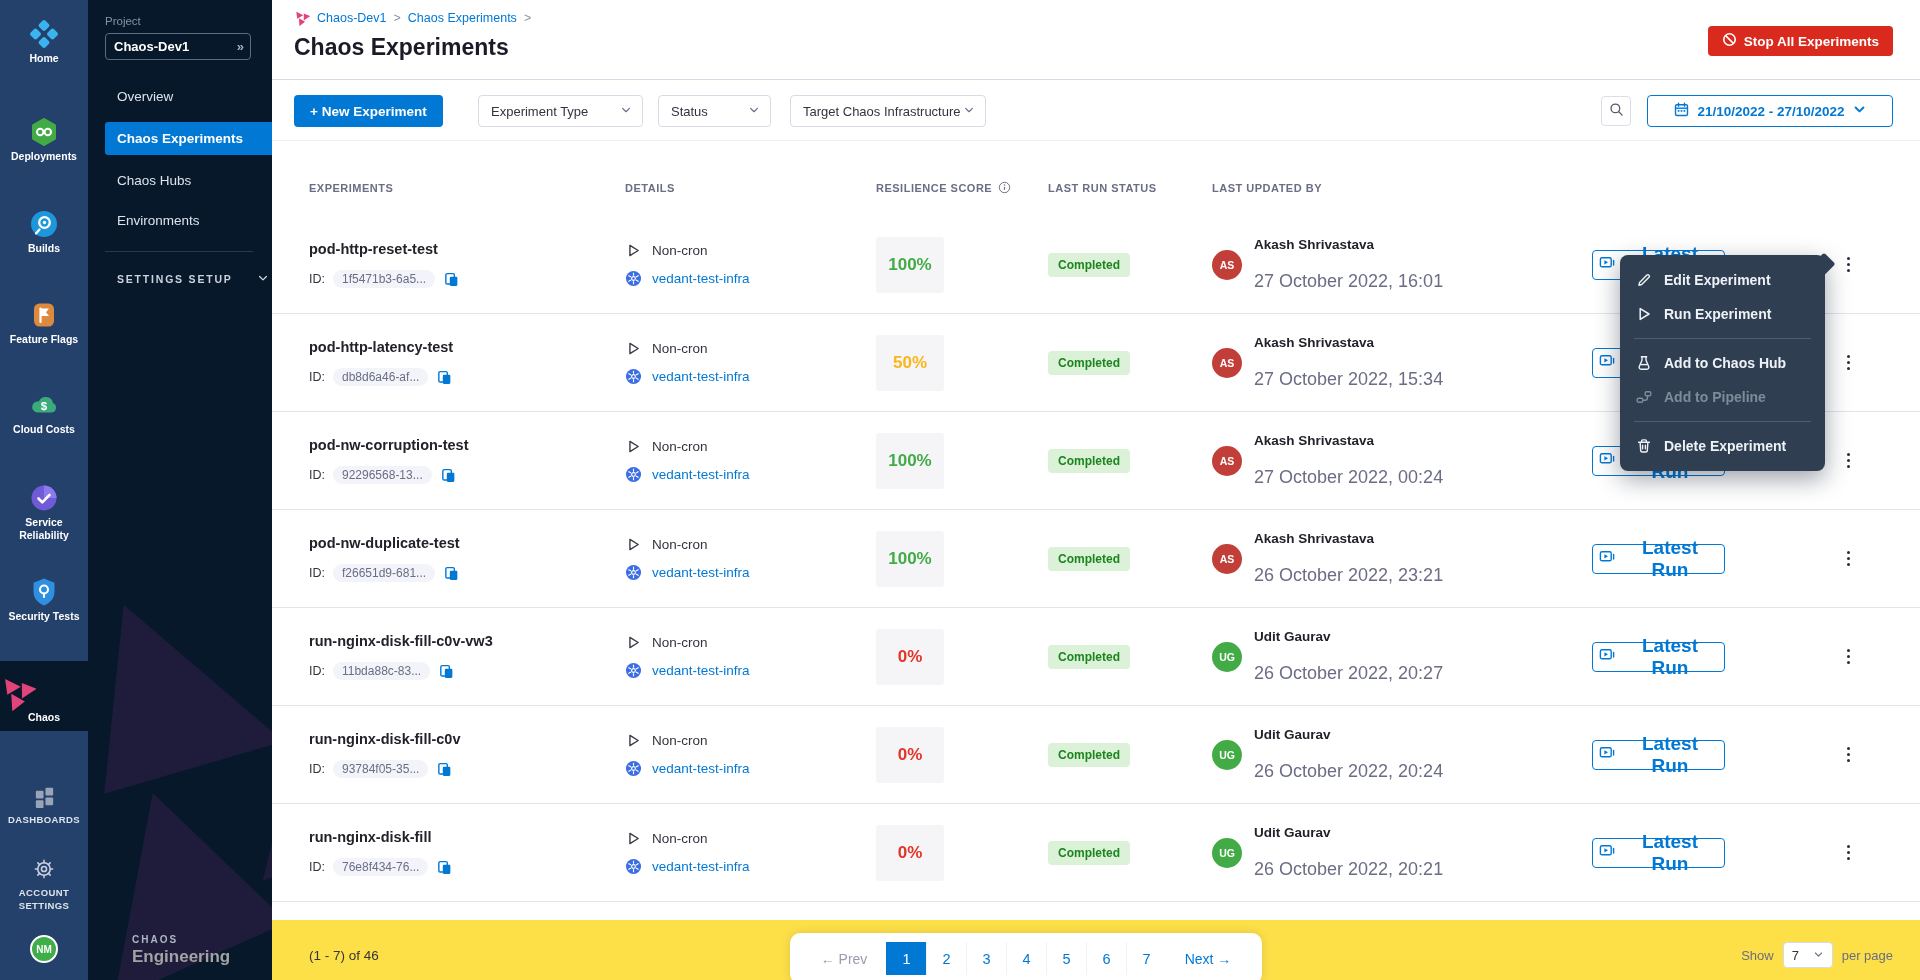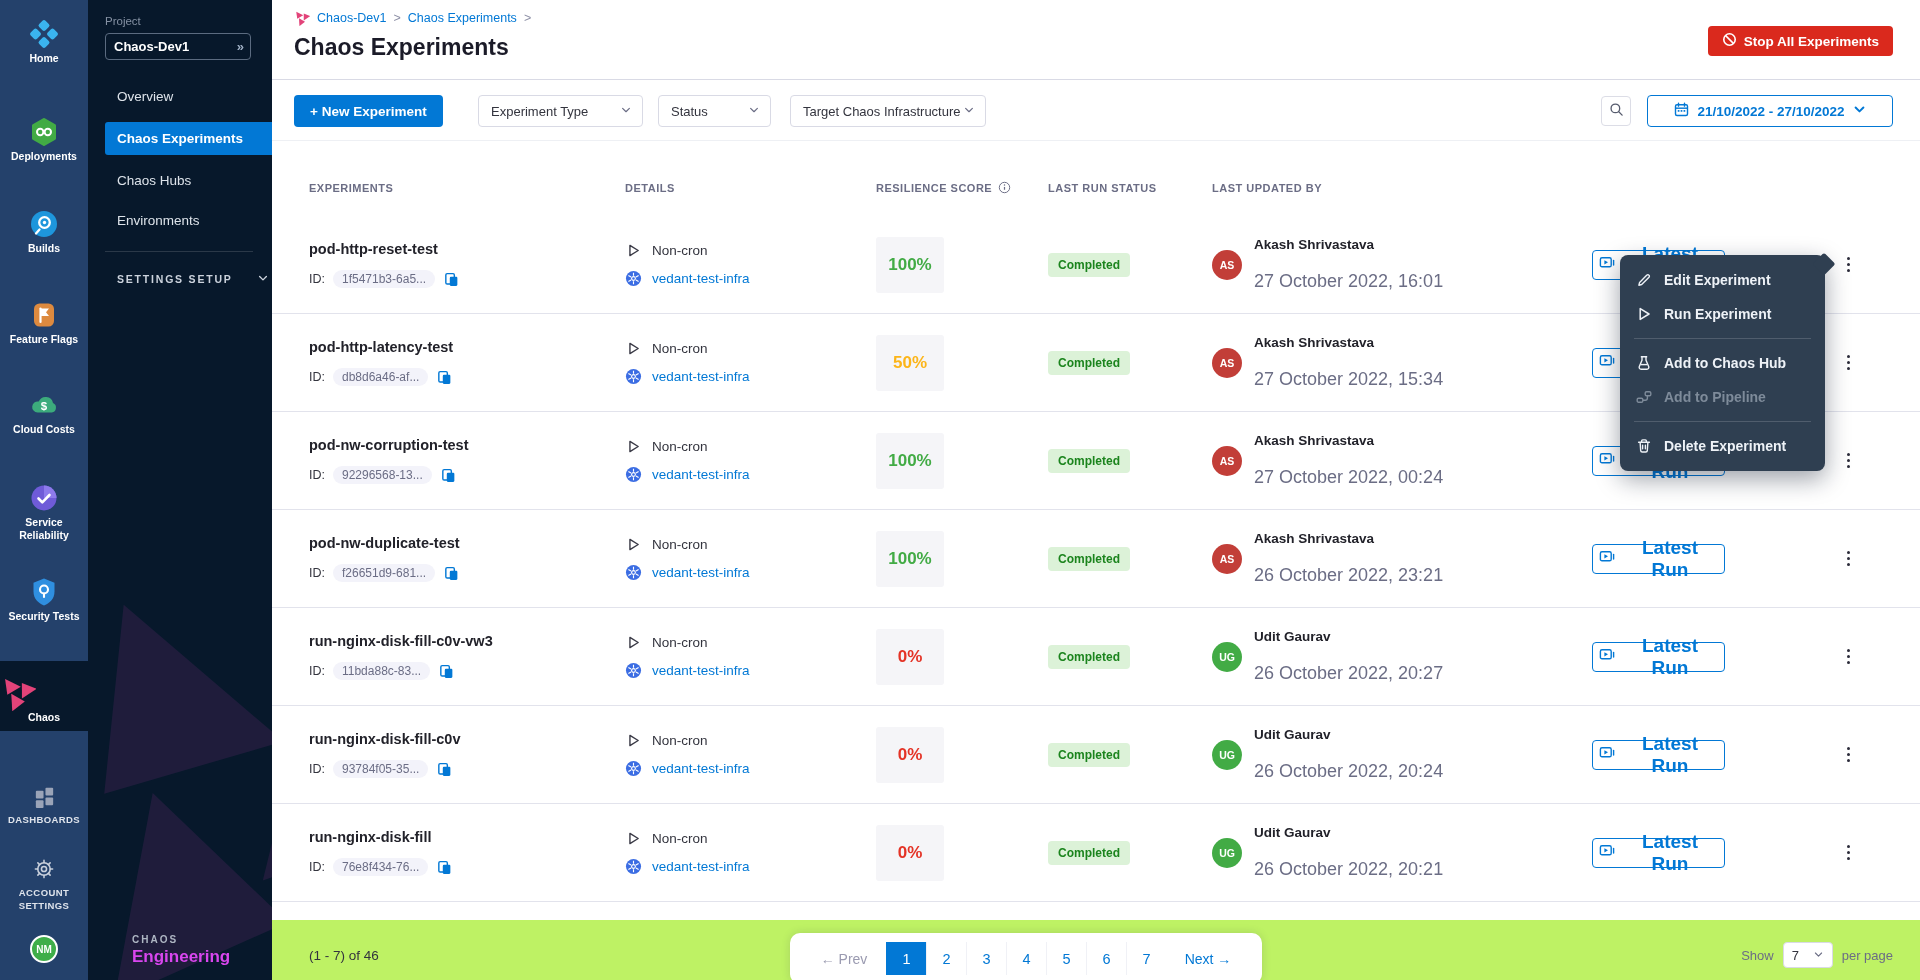--- a/index.html
+++ b/index.html
@@ -29,21 +29,21 @@
     display:flex; align-items:center; padding:0 8px; color:#fff; font-size:13px; font-weight:700; cursor:pointer; }
   .project-box .expand { margin-left:auto; color:#9fb0c5; font-size:13px; letter-spacing:-2px; }
   .snav-item { position:absolute; left:17px; width:167px; height:33px; display:flex; align-items:center; padding-left:12px;
     color:#dde3ea; font-size:13.5px; cursor:pointer; }
   .snav-item.active { background:#0278d5; color:#fff; font-weight:700; border-radius:3px 0 0 3px; }
   .snav-divider { position:absolute; left:17px; width:148px; top:251px; border-top:1px solid rgba(255,255,255,.14); }
   .section-head { position:absolute; left:29px; top:272px; width:152px; display:flex; align-items:center; justify-content:space-between;
     font-size:10.5px; letter-spacing:1.8px; font-weight:700; color:#ccd3dd; cursor:pointer; }
   .brand { position:absolute; left:44px; bottom:13px; }
   .brand-small { font-size:10px; letter-spacing:2px; color:#aeb6c3; font-weight:700; }
-  .brand-big { font-size:17px; font-weight:700; color:#d946ef; margin-top:2px; }
+  .brand-big { font-size:17px; font-weight:700; color:#a3a3a3; margin-top:2px; }
 
   
   .main { position:absolute; left:272px; top:0; width:1648px; height:980px; background:#fff; }
   .breadcrumb { position:absolute; left:22px; top:10px; display:flex; align-items:center; gap:7px; font-size:12.5px; }
   .crumb-icon { width:16px; height:16px; color:#e24379; display:inline-block; }
   .crumb { color:#0278d5; text-decoration:none; cursor:pointer; }
   .crumb-sep { color:#8e90a6; }
   .page-title { position:absolute; left:22px; top:34px; font-size:23px; font-weight:700; color:#1b1b28; }
   .stop-btn { position:absolute; right:27px; top:26px; height:30px; background:#da291d; border:none; border-radius:4px;
     color:#fff; font-weight:700; font-size:13.5px; font-family:inherit; display:flex; align-items:center; gap:7px; padding:8px 14px; cursor:pointer; }
@@ -94,21 +94,21 @@
   .ctx { position:absolute; left:1336px; top:255px; width:205px; background:#2f3f51; border-radius:8px; padding:8px 0;
     box-shadow:0 8px 24px rgba(10,20,40,.4); z-index:20;margin-left:12px; }
   .ctx::before { content:""; position:absolute; right:-7px; top:1px; width:16px; height:16px; background:#2f3f51;
     transform:rotate(45deg); border-radius:2px; }
   .ctx-item { display:flex; align-items:center; gap:12px; padding:9px 16px; color:#eef2f7; font-size:14px; font-weight:600; cursor:pointer; position:relative; }
   .ctx-item.disabled { color:#7e8b9a; cursor:default; }
   .ctx-item .mi { display:flex; width:16px; }
   .ctx-div { border-top:1px solid rgba(255,255,255,.16); margin:7px 14px; }
 
   
-  .pagination { position:absolute; left:0; right:0; top:920px; height:60px; background:#bef264; }
+  .pagination { position:absolute; left:0; right:0; top:920px; height:60px; background:#fde047; }
   .page-summary { position:absolute; left:37px; top:28px; font-size:13.5px; color:#33343e; }
   .pager { position:absolute; left:518px; top:13px; background:#fff; border-radius:10px;
     box-shadow:0 0 10px rgba(30,30,80,.14); display:flex; align-items:center; padding:9px 12px; }
   .pg-prev { color:#9a9ab0; font-size:14px; width:84px; text-align:center; cursor:pointer; }
   #pg-nums { display:flex; }
   .pg-num { width:40px; height:33px; display:flex; align-items:center; justify-content:center; color:#0278d5; font-size:14.5px;
     border-left:1px solid #f0f1f6; cursor:pointer; }
   .pg-num.active { background:#0278d5; color:#fff; border-color:#0278d5; }
   .pg-next { color:#0278d5; font-size:14px; width:84px; text-align:center; cursor:pointer; }
   .perpage { position:absolute; right:27px; top:22px; display:flex; align-items:center; gap:9px; font-size:13px; color:#6b6d85; }

